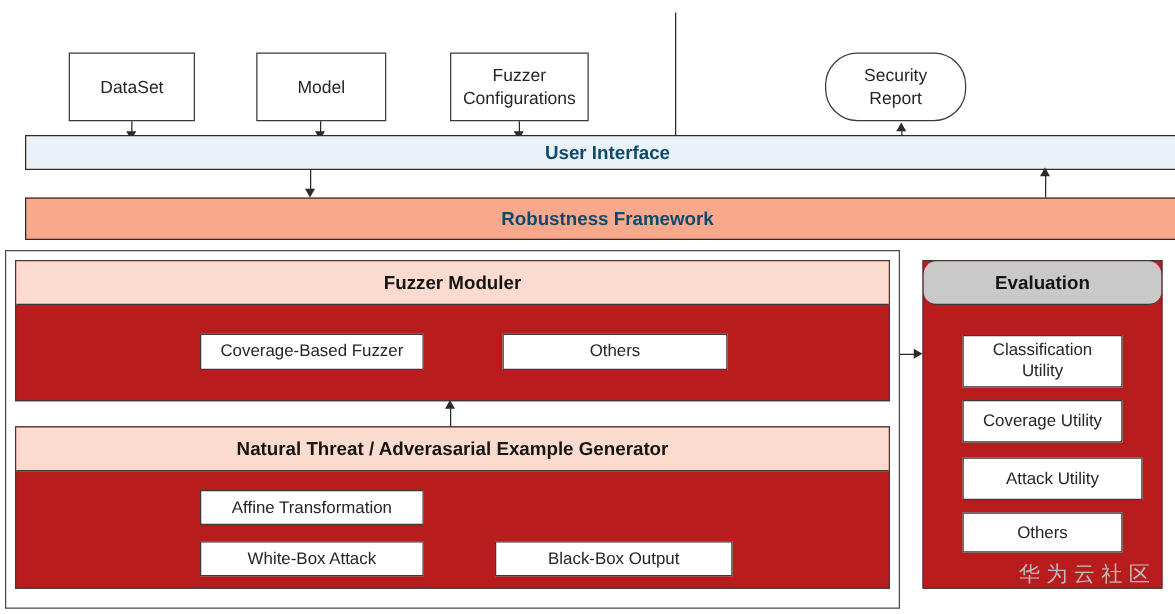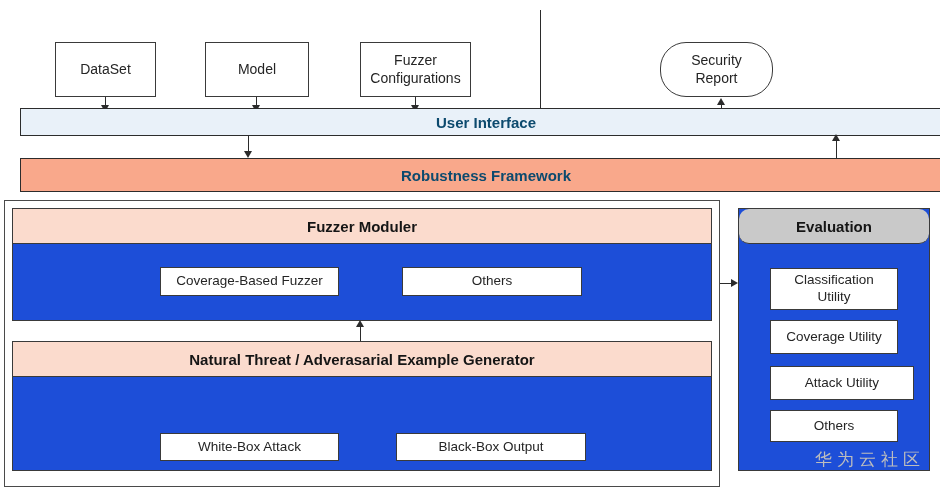--- a/index.html
+++ b/index.html
@@ -58,21 +58,21 @@
   .band-ui   { background: #e9f1f9; }
   .band-rf   { background: #f9a88b; }
 
   
   .outer-frame {
     border: 1.3px solid #4a4a4a;
     background: #ffffff;
   }
   .module {
     border: 1.3px solid #3a3a3a;
-    background: #1d4ed8;
+    background: #b91c1c;
   }
   .module-header {
     background: #fbdbcd;
     border-bottom: 1.3px solid #3a3a3a;
     display: flex;
     align-items: center;
     justify-content: center;
     font-weight: bold;
     font-size: 15px;
     color: #151515;
@@ -189,20 +189,23 @@
   </div>
 
   <div class="abs vline" style="left:360px; top:326px; height:16px;"></div>
   <div class="abs arrow-up" style="left:356px; top:320px;"></div>
 
   <div class="abs module" style="left:12px; top:341px; width:700px; height:130px;">
     <div class="module-header" style="height:34px;">
       <span>Natural Threat / Adverasarial Example Generator</span>
     </div>
   </div>
+  <div class="abs box small" style="left:160px; top:392px; width:179px; height:28px;">
+    <span>Affine Transformation</span>
+  </div>
   <div class="abs box small" style="left:160px; top:433px; width:179px; height:28px;">
     <span>White-Box Attack</span>
   </div>
   <div class="abs box small" style="left:396px; top:433px; width:190px; height:28px;">
     <span>Black-Box Output</span>
   </div>
 
   <div class="abs hline" style="left:720px; top:283px; width:13px;"></div>
   <div class="abs arrow-right" style="left:731px; top:279px;"></div>
 

